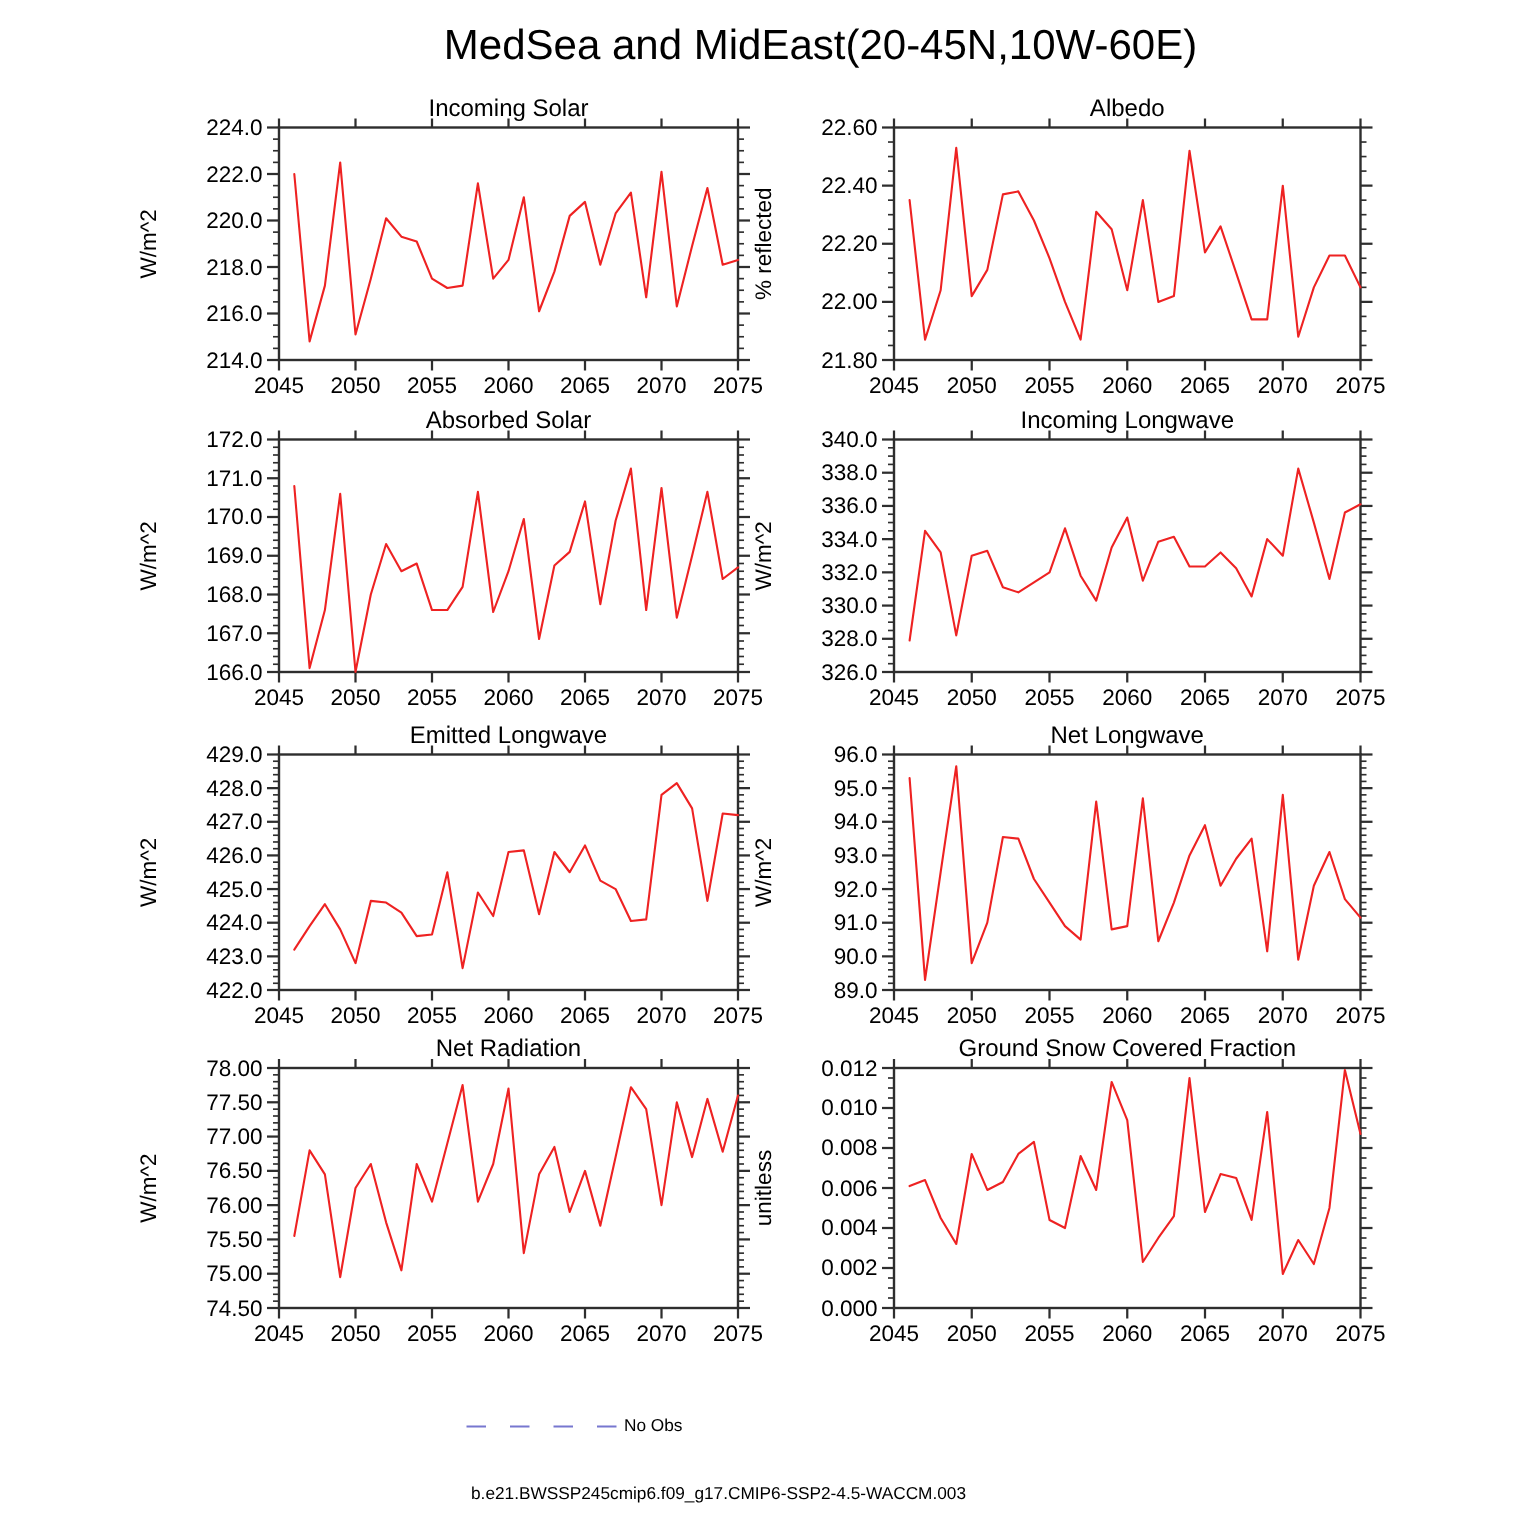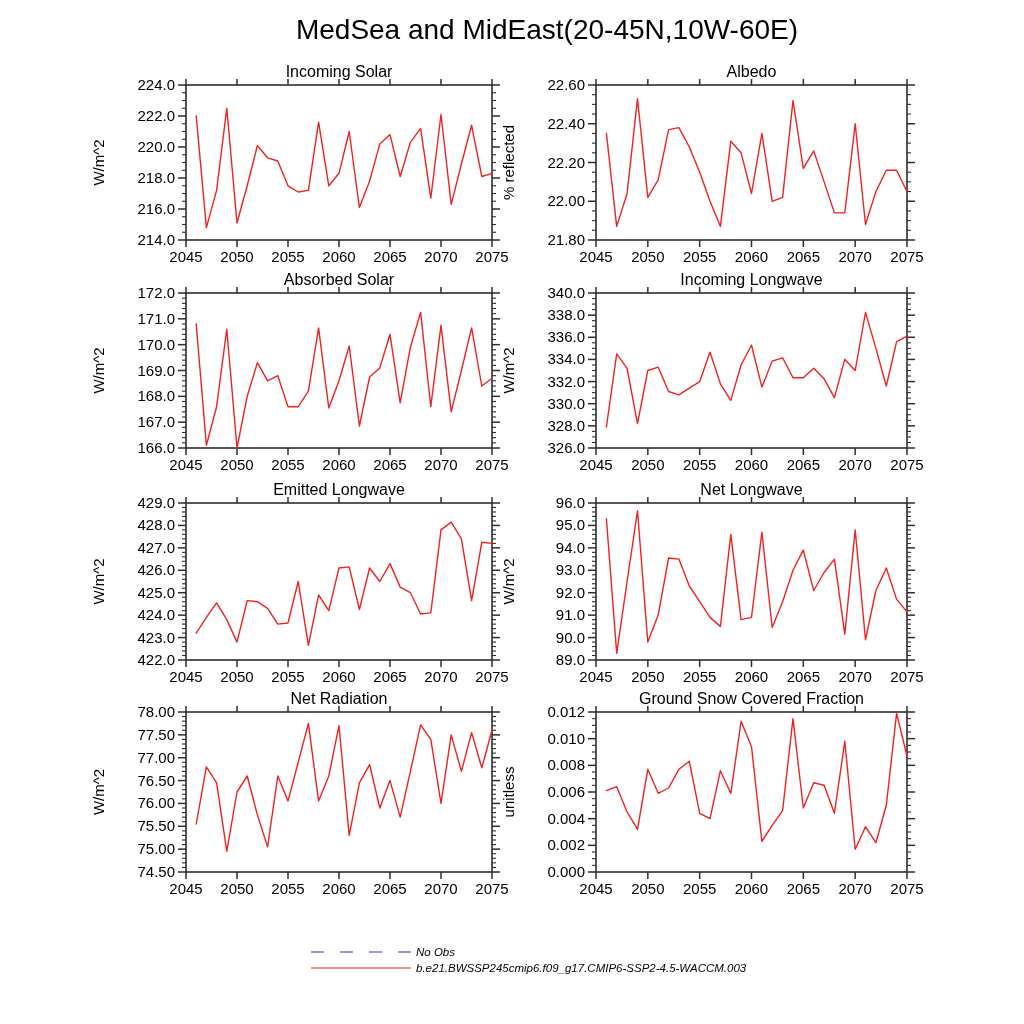--- a/index.html
+++ b/index.html
@@ -3,21 +3,21 @@
 <meta charset="utf-8">
 <style>
   html,body{margin:0;padding:0;background:#ffffff;}
   body{width:1024px;height:1024px;position:relative;overflow:hidden;
        font-family:"Liberation Sans", sans-serif;}
   .main-title{position:absolute;top:14px;left:70px;width:954px;text-align:center;
               font-size:28px;font-weight:400;color:#000;letter-spacing:0px;}
   #charts-grid{position:absolute;left:0;top:0;width:1024px;height:932px;}
   svg.chart{position:absolute;overflow:visible;}
   svg.chart text{fill:#000;font-family:"Liberation Sans", sans-serif;}
-  .legend-row{position:absolute;left:310px;height:14px;display:flex;align-items:flex-end;font-style:italic;}
+  .legend-row{position:absolute;left:310px;height:14px;display:flex;align-items:center;}
   .legend-row svg{display:block;}
   .legend-label{font-size:11.5px;color:#000;margin-left:4px;white-space:nowrap;}
 </style>
 </head>
 <body>
 
 <div class="main-title">MedSea and MidEast(20-45N,10W-60E)</div>
 
 <div id="charts-grid">
     <svg class="chart" width="460" height="230" style="left: 60px; top: 60px;">
@@ -757,18 +757,18 @@
     </svg>
   </div>
 
 <div class="legend-row" style="top:944px;">
   <svg width="102" height="12">
     <line x1="1" y1="6" x2="101" y2="6" stroke-width="1.4" stroke-dasharray="13 16" stroke="#7777cf"></line>
   </svg>
   <span class="legend-label">No Obs</span>
 </div>
 
-<div class="legend-row" style="top:960px;">
+<div class="legend-row" style="top:988px;flex-direction:column;">
   <svg width="102" height="12">
     <line x1="1" y1="6" x2="101" y2="6" stroke-width="1.2" stroke="#ee2222"></line>
   </svg>
   <span class="legend-label">b.e21.BWSSP245cmip6.f09_g17.CMIP6-SSP2-4.5-WACCM.003</span>
 </div>
 
 </body></html>

